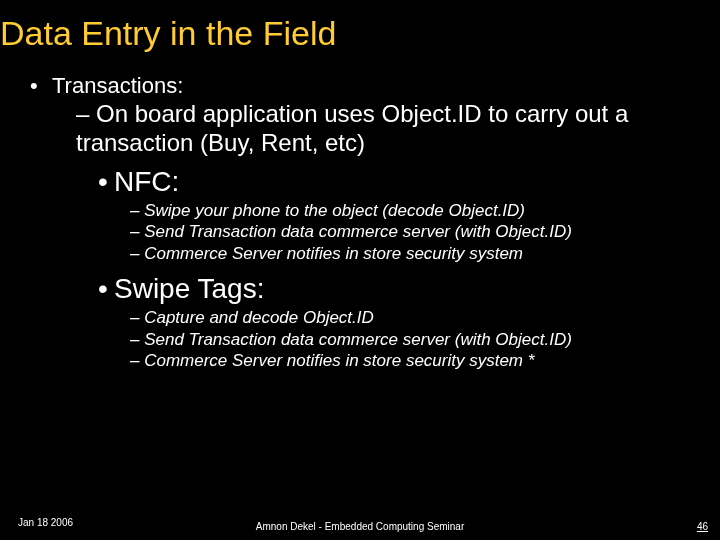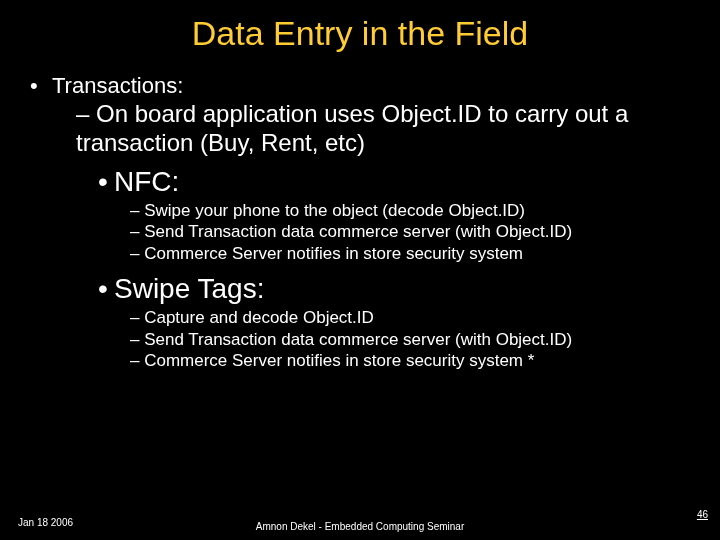--- a/index.html
+++ b/index.html
@@ -6,21 +6,20 @@
   body {
     width: 720px;
     height: 540px;
     background: #000;
     font-family: Arial, Helvetica, sans-serif;
     color: #fff;
     position: relative;
     overflow: hidden;
   }
   .title {
-    text-align: center;
     font-size: 34px;
     color: #ffcc33;
     padding-top: 14px;
     padding-bottom: 20px;
     font-weight: normal;
   }
   .content {
     padding-left: 30px;
     padding-right: 20px;
   }
@@ -39,32 +38,33 @@
     font-size: 28px;
     padding-left: 68px;
     margin-top: 8px;
     margin-bottom: 2px;
   }
   .l3-bullet { display: inline-block; width: 16px; }
   .l4 {
     font-size: 17px;
     padding-left: 100px;
     line-height: 1.28;
+    font-style: italic;
   }
   .footer {
     position: absolute;
     bottom: 8px;
     left: 0;
     width: 100%;
     font-size: 10px;
     color: #fff;
   }
   .footer-left { position: absolute; left: 18px; bottom: 4px; }
   .footer-center { position: absolute; width: 100%; text-align: center; bottom: 0; }
-  .footer-right { position: absolute; right: 12px; bottom: 12px; text-decoration: underline; }
+  .footer-right { position: absolute; right: 12px; bottom: 0; text-decoration: underline; }
 </style>
 </head>
 <body>
 
 <div class="title">Data Entry in the Field</div>
 
 <div class="content">
 
   <div class="l1">
     <span class="l1-bullet">•</span><span>Transactions:</span>

